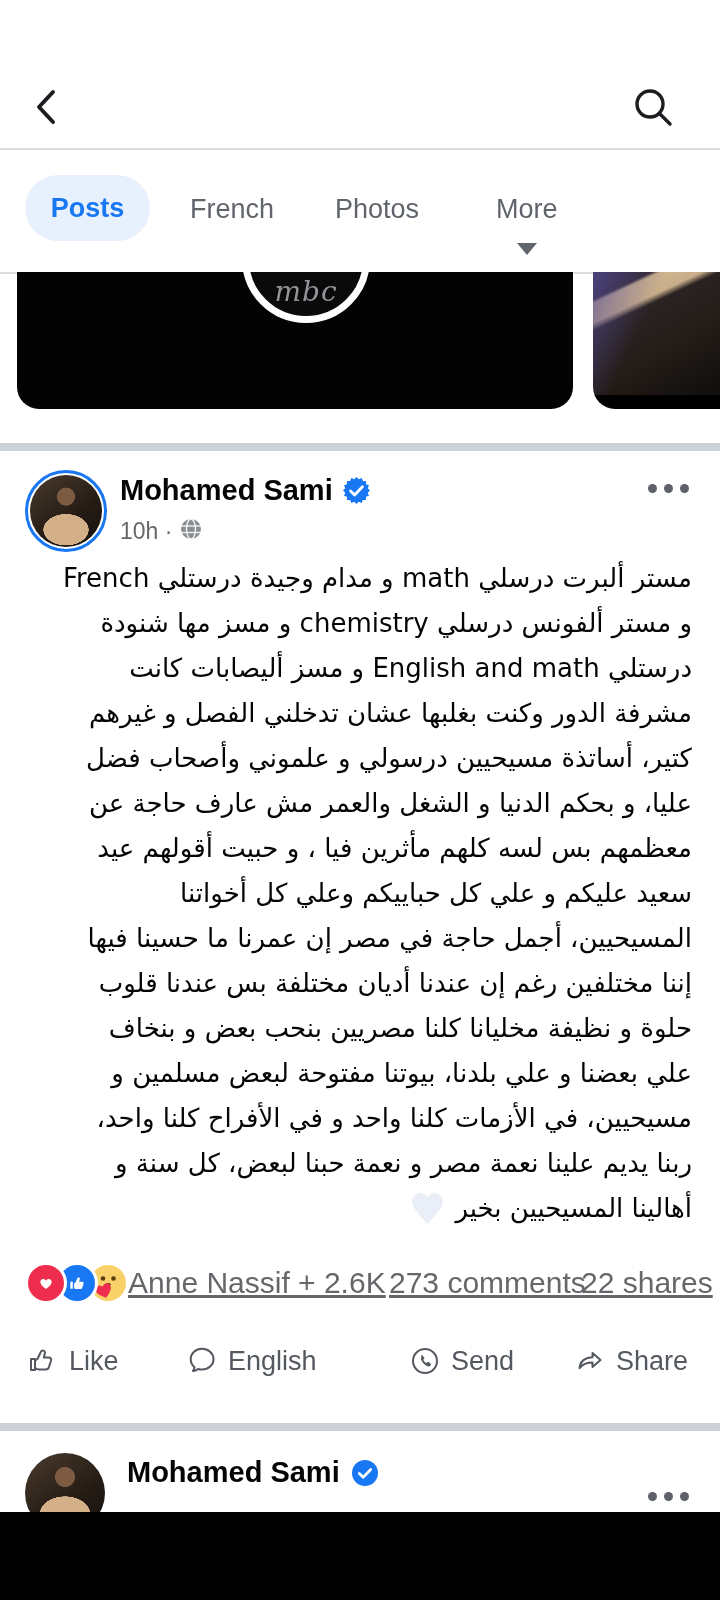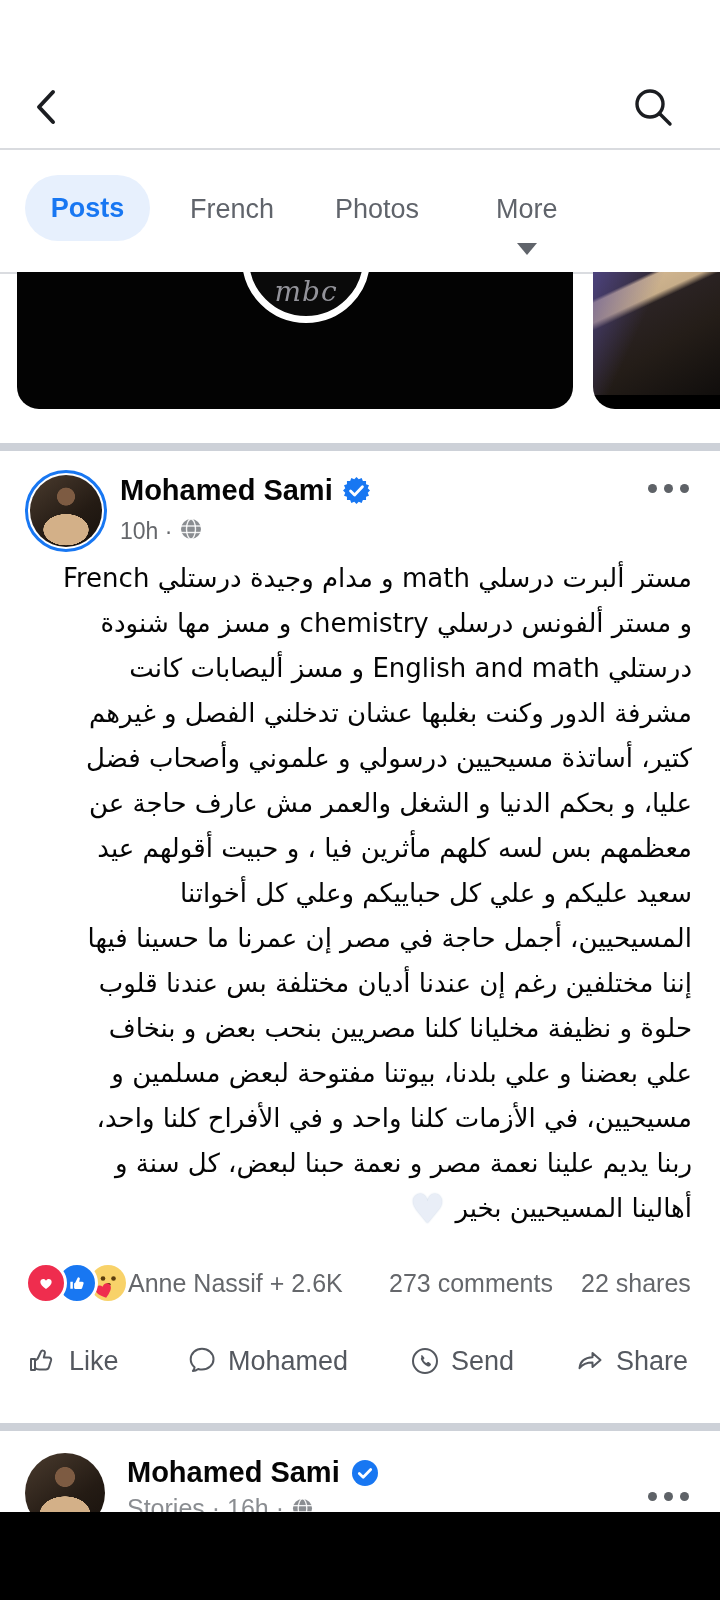--- a/index.html
+++ b/index.html
@@ -61,21 +61,21 @@
              line-height:45px;color:#050505;overflow:hidden;}
   .white-heart{font-size:40px;color:#e9eef7;text-shadow:0 0 2px #c3d0e2;vertical-align:-6px;margin:0 10px;}
 
   
   .rx-wrap{left:25px;top:1264px;height:38px;display:flex;align-items:center;}
   .rx{width:36px;height:36px;border-radius:50%;border:3px solid #fff;box-sizing:content-box;}
   .rx+.rx{margin-left:-11px;}
   .rx-love{background:#EF2D4E;z-index:3;display:flex;align-items:center;justify-content:center;}
   .rx-like{background:#1877F2;z-index:2;display:flex;align-items:center;justify-content:center;}
   .rx-care{z-index:1;}
-  .rx-text{font-size:25px;color:#65676B;line-height:42px;}
+  .rx-text{font-size:30px;color:#65676B;line-height:42px;text-decoration:underline;}
   .rx-summary{left:128px;top:1262px;}
   .rx-comments{left:389px;top:1262px;}
   .rx-shares{left:581px;top:1262px;}
 
   
   .action{top:1338px;height:46px;display:flex;align-items:center;gap:10px;color:#54585f;font-size:27px;}
   .a-like{left:27px;} .a-comment{left:186px;} .a-send{left:409px;} .a-share{left:574px;}
 
   
   .avatar2{left:25px;top:1453px;width:80px;height:80px;border-radius:50%;
@@ -205,21 +205,21 @@
     <svg width="32" height="32" viewBox="0 0 32 32">
       <path d="M4 14h4v11H4z" fill="none" stroke="#54585f" stroke-width="2" stroke-linejoin="round"></path>
       <path d="M8 23c1.2 1 2.5 1.5 4.3 1.5h6.6c1.4 0 2.6-.9 3-2.2l2.2-7c.4-1.4-.6-2.8-2.1-2.8h-5.2l1.1-4.4c.3-1.2-.5-2.4-1.7-2.6-1-.2-1.9.3-2.3 1.2l-3.3 7-2.6 1.9" fill="none" stroke="#54585f" stroke-width="2" stroke-linecap="round" stroke-linejoin="round"></path>
     </svg>
     <span>Like</span>
   </div>
   <div class="abs action a-comment">
     <svg width="32" height="32" viewBox="0 0 32 32">
       <path d="M27.5 14.2c0 5.8-5.1 10.4-11.5 10.4-1.3 0-2.6-.2-3.8-.6-1 .8-2.9 2-5.3 2 1-1 1.6-2.6 1.7-3.8-2.4-1.9-3.9-4.7-3.9-7.9C4.7 8.4 9.8 3.8 16 3.8s11.5 4.6 11.5 10.4z" fill="none" stroke="#54585f" stroke-width="2" stroke-linejoin="round"></path>
     </svg>
-    <span>Mohamed</span>
+    <span>English</span>
   </div>
   <div class="abs action a-share">
     <svg width="32" height="32" viewBox="0 0 32 32">
       <path d="M18.5 8 L26.5 15 18.5 22 V17.6 C12.2 17.6 8.2 19.8 5.5 23.2 6.2 16.4 11 12.6 18.5 12.3 Z" fill="none" stroke="#54585f" stroke-width="2" stroke-linejoin="round" stroke-linecap="round"></path>
     </svg>
     <span>Share</span>
   </div>
   <div class="abs action a-send">
     <svg width="32" height="32" viewBox="0 0 32 32">
       <circle cx="16" cy="16" r="12" fill="none" stroke="#54585f" stroke-width="2"></circle>
@@ -231,29 +231,20 @@
   <div class="abs sep-thick" style="top:1423px;"></div>
 
   <div class="abs avatar2"></div>
   <div class="abs post2-name">
     <span>Mohamed Sami</span>
     <svg width="26" height="26" viewBox="0 0 20 20">
       <circle cx="10" cy="10" r="10" fill="#1877F2"></circle>
       <path d="M5.6 10.4 L8.6 13.3 L14.4 7.3" fill="none" stroke="#fff" stroke-width="2.1" stroke-linecap="round" stroke-linejoin="round"></path>
     </svg>
   </div>
-  <div class="abs post2-meta">
-    <span>Stories · 16h · </span>
-    <svg width="21" height="21" viewBox="0 0 22 22">
-      <circle cx="11" cy="11" r="10" fill="#8a8d91"></circle>
-      <ellipse cx="11" cy="11" rx="4.5" ry="10" fill="none" stroke="#fff" stroke-width="1.4" opacity="0.9"></ellipse>
-      <line x1="1" y1="8" x2="21" y2="8" stroke="#fff" stroke-width="1.4" opacity="0.9"></line>
-      <line x1="1" y1="14.5" x2="21" y2="14.5" stroke="#fff" stroke-width="1.4" opacity="0.9"></line>
-    </svg>
-  </div>
   <div class="abs dots dots-2">
     <i></i>
       <i></i>
       <i></i>
   </div>
 
   <div class="abs black-bar"></div>
 
 </div>
 

